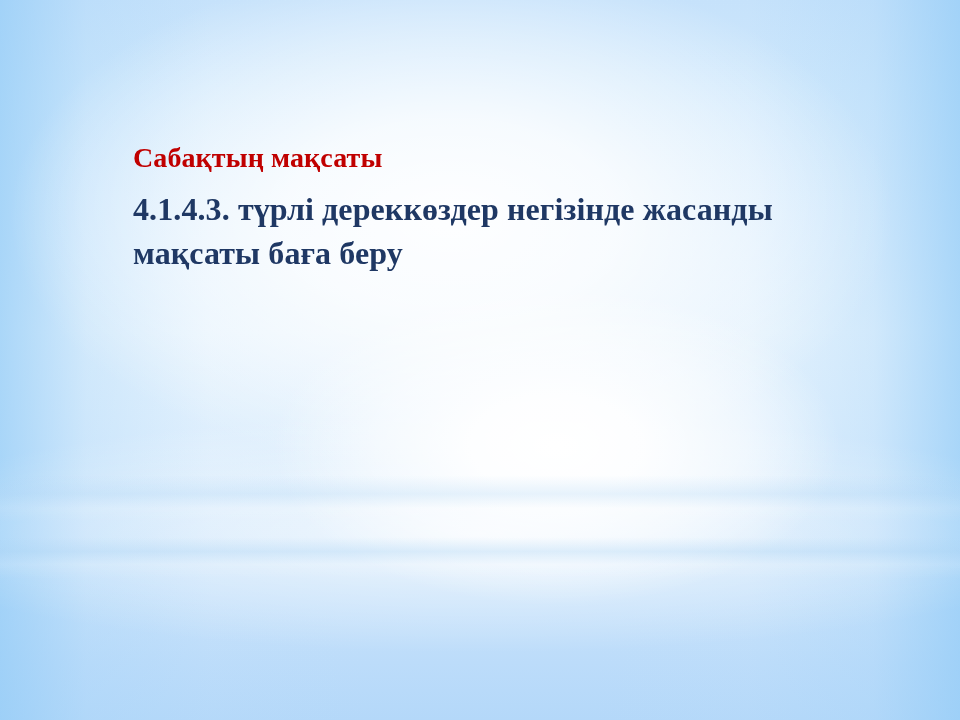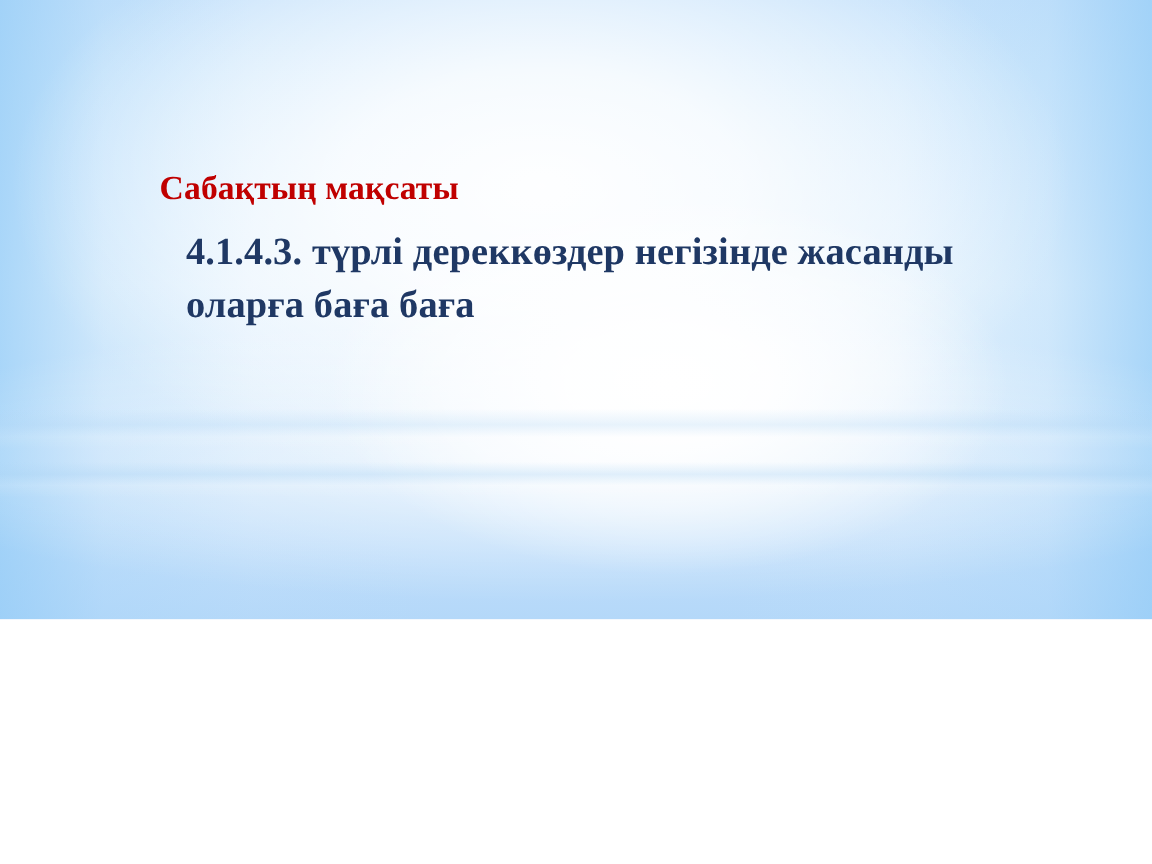--- a/index.html
+++ b/index.html
@@ -9,21 +9,21 @@
   body {
     width: 960px;
     height: 720px;
     overflow: hidden;
     font-family: "Liberation Serif", "DejaVu Serif", serif;
   }
 
   #slide {
     position: relative;
     width: 960px;
-    height: 516px;
+    height: 720px;
     overflow: hidden;
     background-color: #cfe7fb;
   }
 
   
   .bg-layer {
     position: absolute;
     inset: 0;
     pointer-events: none;
   }
@@ -116,38 +116,37 @@
     margin-top: 9px;
     color: #1F3864;
     font-weight: bold;
     font-size: 32px;
     line-height: 44px;
     letter-spacing: 0.1px;
   }
 
   #lesson-objective-body .line {
     white-space: nowrap;
-    margin-left: 22px;
   }
 </style>
 </head>
 <body>
 
 <div id="slide">
 
   <div class="bg-layer bg-base"></div>
   <div class="bg-layer bg-sides"></div>
   <div class="bg-layer bg-glow-top"></div>
   <div class="bg-layer bg-glow-wide"></div>
   <div class="bg-layer bg-glow-bottom"></div>
   <div class="bg-layer bg-bands"></div>
 
   <div id="text-block">
 
     <div id="lesson-objective-title">Сабақтың мақсаты</div>
 
     <div id="lesson-objective-body">
       <div class="line">4.1.4.3. түрлі дереккөздер негізінде жасанды</div>
-      <div class="line">оларға баға баға</div>
+      <div class="line">мақсаты баға беру</div>
     </div>
 
   </div>
 </div>
 
 </body></html>

